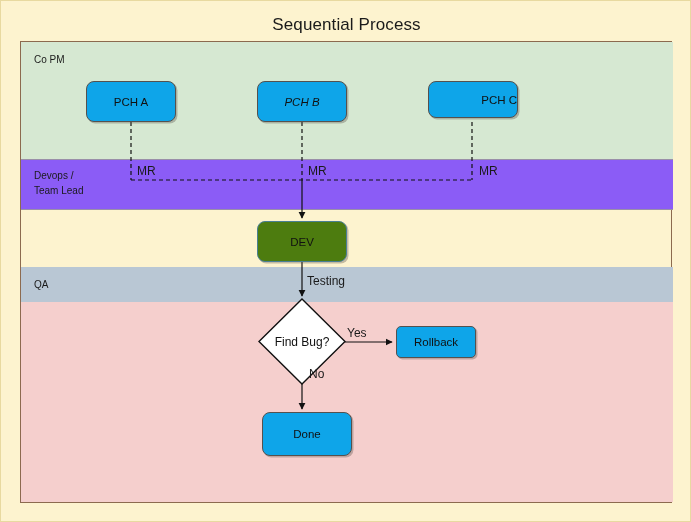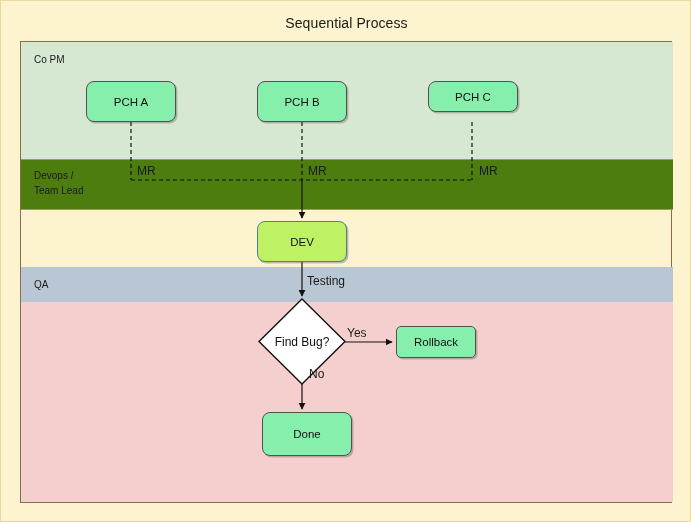--- a/index.html
+++ b/index.html
@@ -16,21 +16,21 @@
     box-sizing: border-box;
     font-family: "Liberation Sans", sans-serif;
     overflow: hidden;
   }
   #diagram-title {
     position: absolute;
     left: 0;
     top: 14px;
     width: 691px;
     text-align: center;
-    font-size: 14px;
+    font-size: 17px;
     color: #1a1a1a;
     letter-spacing: 0.1px;
   }
   
   #pool {
     position: absolute;
     left: 19px;
     top: 40px;
     width: 652px;
     height: 462px;
@@ -45,44 +45,44 @@
   }
   .lane-label {
     position: absolute;
     left: 13px;
     font-size: 10px;
     color: #1a1a1a;
     line-height: 15px;
     white-space: pre-line;
   }
   #lane-copm      { top: 0px;   height: 118px; background: #d6e8d2; border-bottom: 1.3px solid #9a8fa8; }
-  #lane-devops-tl { top: 118px; height: 50px;  background: #4d7c0f; border-bottom: 1.3px solid #9a8fa8; }
+  #lane-devops-tl { top: 118px; height: 50px;  background: #8b5cf6; border-bottom: 1.3px solid #9a8fa8; }
   #lane-devops    { top: 168px; height: 57px;  background: #f5cfcd; border-bottom: 1.3px solid #7d7d92; }
   #lane-qa        { top: 225px; height: 44px;  background: #b9c7d4; border-bottom: 1.3px solid #9a8fa8; }
   #lane-bottom    { top: 260px; height: 200px; background: #f5cfcd; }
 
   
   .node {
     position: absolute;
     box-sizing: border-box;
     display: flex;
     align-items: center;
     justify-content: center;
     font-size: 11.5px;
     color: #111111;
-    background: #86efac;
+    background: #0ea5e9;
     border: 1.3px solid #55514e;
     border-radius: 8px;
     box-shadow: 1.5px 1.5px 0 rgba(90,80,75,0.35);
   }
   #node-pch-a { left: 85px;  top: 80px;  width: 90px; height: 41px; }
-  #node-pch-b { left: 256px; top: 80px;  width: 90px; height: 41px; }
-  #node-pch-c { left: 427px; top: 80px;  width: 90px; height: 31px; }
+  #node-pch-b { left: 256px; top: 80px;  width: 90px; height: 41px; font-style: italic; }
+  #node-pch-c { left: 427px; top: 80px;  width: 90px; height: 37px; justify-content: flex-end; }
   #node-dev   { left: 256px; top: 220px; width: 90px; height: 41px;
-                background: #bef264; border-color: #4a7f94; }
+                background: #4d7c0f; border-color: #4a7f94; }
   #node-rollback { left: 395px; top: 325px; width: 80px; height: 32px; border-radius: 5px; }
   #node-done     { left: 261px; top: 411px; width: 90px; height: 44px; }
 
   #node-find-bug {
     position: absolute;
     left: 258px;
     top: 298px;
     width: 86px;
     height: 85px;
   }

